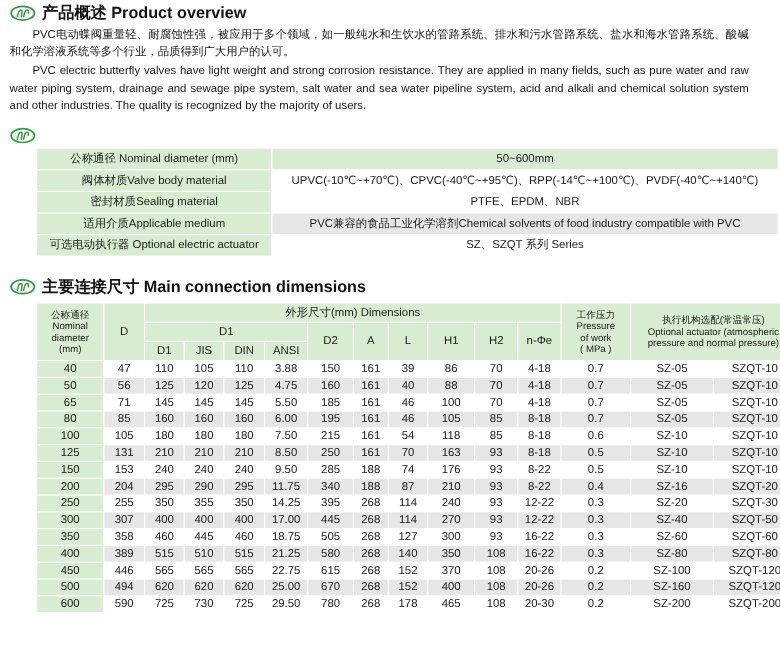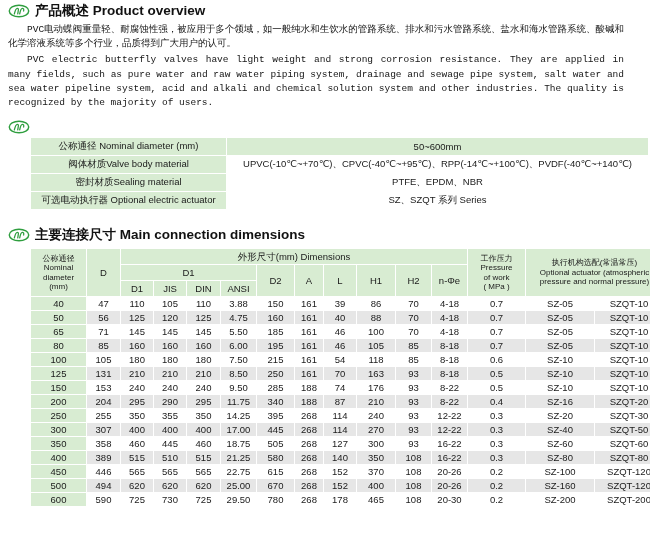--- a/index.html
+++ b/index.html
@@ -20,21 +20,21 @@
   
   .sec-title{
     display:flex;align-items:center;gap:5px;
     margin:0 0 3px 8px;font-size:13.5px;font-weight:bold;color:#111;
   }
   .sec-title svg{flex:0 0 auto;display:block;}
 
   
   .para{
     margin:2px 8px 0 8px;font-size:9.5px;line-height:14.2px;
-    text-indent:2em;color:#151515;text-align:justify;font-family:Liberation Mono, monospace;
+    text-indent:2em;color:#151515;text-align:justify;
   }
   .para.en{margin-bottom:10px;}
 
   
   table{border-collapse:separate;border-spacing:1px;margin-left:30px;table-layout:fixed;}
   td{padding:0;text-align:center;vertical-align:middle;color:#1a1a1a;}
 
   
   .params{width:618px;margin-top:3px;}
   .params td{height:17px;font-size:9.5px;}
@@ -82,20 +82,24 @@
           <td class="plabel">公称通径 Nominal diameter (mm)</td>
           <td class="pvalue tone-green">50~600mm</td>
         </tr>
         <tr>
           <td class="plabel">阀体材质Valve body material</td>
           <td class="pvalue tone-white">UPVC(-10℃~+70℃)、CPVC(-40℃~+95℃)、RPP(-14℃~+100℃)、PVDF(-40℃~+140℃)</td>
         </tr>
         <tr>
           <td class="plabel">密封材质Sealing material</td>
           <td class="pvalue tone-white">PTFE、EPDM、NBR</td>
+        </tr>
+        <tr>
+          <td class="plabel">适用介质Applicable medium</td>
+          <td class="pvalue tone-gray">PVC兼容的食品工业化学溶剂Chemical solvents of food industry compatible with PVC</td>
         </tr>
         <tr>
           <td class="plabel">可选电动执行器 Optional electric actuator</td>
           <td class="pvalue tone-white">SZ、SZQT 系列 Series</td>
         </tr>
       </tbody>
   </table>
 
   <div class="sec-title" style="margin-top:16px;">
     <svg width="22" height="14" viewBox="0 0 26 16" aria-hidden="true">

